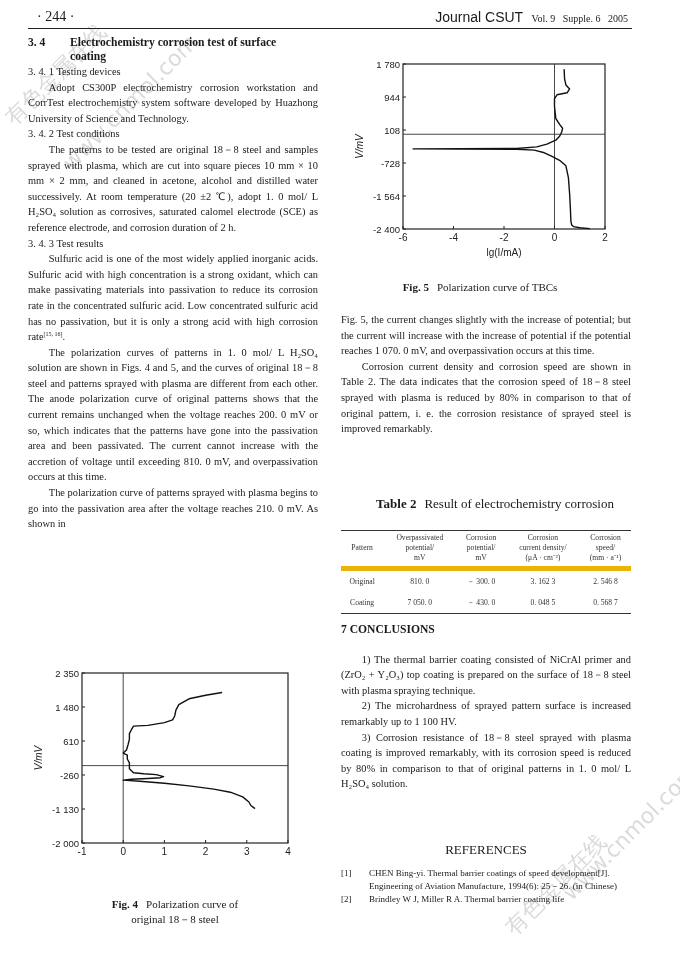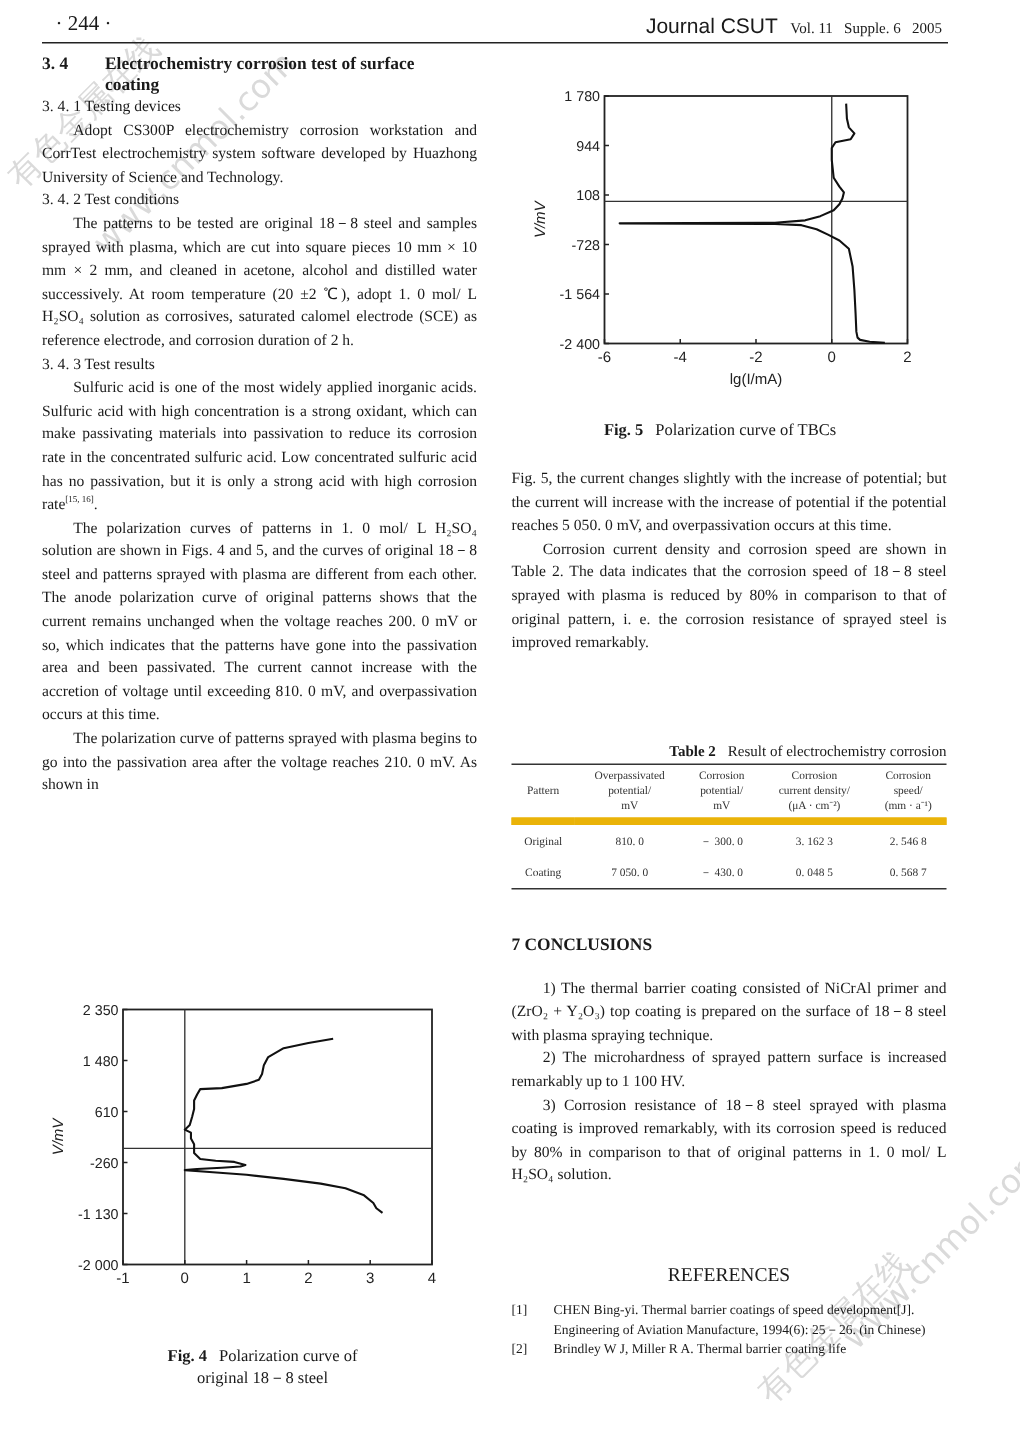--- a/index.html
+++ b/index.html
@@ -18,21 +18,21 @@
   .sec .t2 { padding-left:42px; display:block; }
   .sub { margin:0; }
   .p { text-indent:2em; margin:0; }
   .pn { margin:0; }
   .fig { position:absolute; }
   .cap { position:absolute; text-align:center; font-size:11px; line-height:15px; }
   .cap b { font-weight:bold; margin-right:8px; }
   table.t2 { border-collapse:collapse; width:290px; font-size:7.6px; line-height:10px; color:#333; }
   table.t2 th { font-weight:normal; padding:2px 2px 3px; border-bottom:5px solid #eab308; text-align:center; }
   table.t2 td { padding:6px 2px 5px; text-align:center; }
-  .t2cap { font-size:10px; text-align:right; border-bottom:1.4px solid #333; padding-bottom:2px; width:290px; }
+  .t2cap { font-size:13px; text-align:center; border-bottom:1.4px solid #333; padding-bottom:18px; width:290px; }
   .t2cap b { margin-right:8px; }
   .t2wrap { border-bottom:1.4px solid #333; }
   .concl-h { font-weight:bold; font-size:11.6px; }
   .refs-h { text-align:center; font-weight:normal; font-size:13px; }
   .ref { font-size:9px; line-height:13px; position:relative; padding-left:28px; margin:0; }
   .ref .rn { position:absolute; left:0; top:0; }
   sup { font-size:6px; line-height:0; }
   svg text { font-family:"Liberation Sans", sans-serif; }
   .wm { position:absolute; color:rgba(150,150,150,0.35); font-family:"DejaVu Sans", sans-serif; font-size:22px; transform:rotate(-45deg); white-space:nowrap; pointer-events:none; }
 </style>
@@ -40,21 +40,21 @@
 <body>
 
 <div class="wm" style="left:-10px;top:60px;">有色金属在线</div>
 <div class="wm" style="left:40px;top:90px;">www.cnmol.com</div>
 <div class="wm" style="left:490px;top:870px;">有色金属在线</div>
 <div class="wm" style="left:540px;top:820px;">www.cnmol.com</div>
 
 <div class="abs hdr-left">· 244 ·</div>
 <div class="abs hdr-right">
   <span class="jn">Journal CSUT</span>
-  <span>Vol. 11</span>&nbsp;&nbsp;
+  <span>Vol. 9</span>&nbsp;&nbsp;
   <span>Supple. 6</span>&nbsp;&nbsp;
   <span>2005</span>
 </div>
 <div class="abs hdr-rule"></div>
 
 <div class="col colL">
   <div class="sec">
     <span class="num">3. 4</span><span>Electrochemistry corrosion test of surface</span>
     <span class="t2">coating</span>
   </div>
@@ -202,21 +202,21 @@
     <circle cx="226.67" cy="173.05263157894737" r="0.01" fill="none"></circle>
     <circle cx="228.4375" cy="174.63157894736844" r="0.01" fill="none"></circle>
     <circle cx="234.75" cy="175.81578947368422" r="0.01" fill="none"></circle>
     <circle cx="244.85000000000002" cy="176.60526315789474" r="0.01" fill="none"></circle>
   </svg>
 <div class="cap" style="left:360px;top:280px;width:240px;text-align:center;">
   <b>Fig. 5</b><span>Polarization curve of TBCs</span>
 </div>
 
 <div class="col colR" style="top:312px;">
-  <p class="pn">Fig. 5, the current changes slightly with the increase of potential; but the current will increase with the increase of potential if the potential reaches 5 050. 0 mV, and overpassivation occurs at this time.</p>
+  <p class="pn">Fig. 5, the current changes slightly with the increase of potential; but the current will increase with the increase of potential if the potential reaches 1 070. 0 mV, and overpassivation occurs at this time.</p>
   <p class="p">Corrosion current density and corrosion speed are shown in Table 2. The data indicates that the corrosion speed of 18－8 steel sprayed with plasma is reduced by 80% in comparison to that of original pattern, i. e. the corrosion resistance of sprayed steel is improved remarkably.</p>
 </div>
 
 <div class="abs" style="left:341px;top:496px;width:290px;">
   <div class="t2cap" style="padding-left:18px;width:272px;">
     <b>Table 2</b><span>Result of electrochemistry corrosion</span>
   </div>
   <div class="t2wrap">
     <table class="t2" id="t2">
       <thead>

